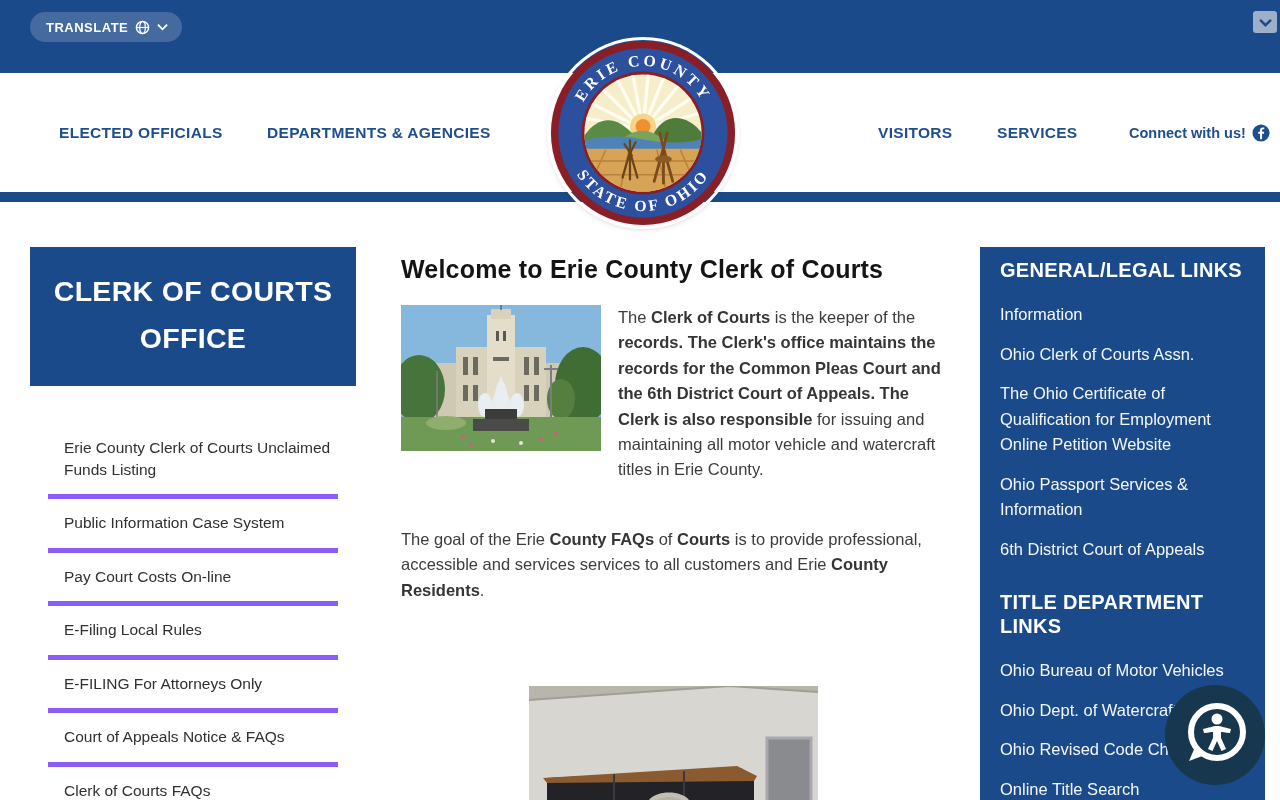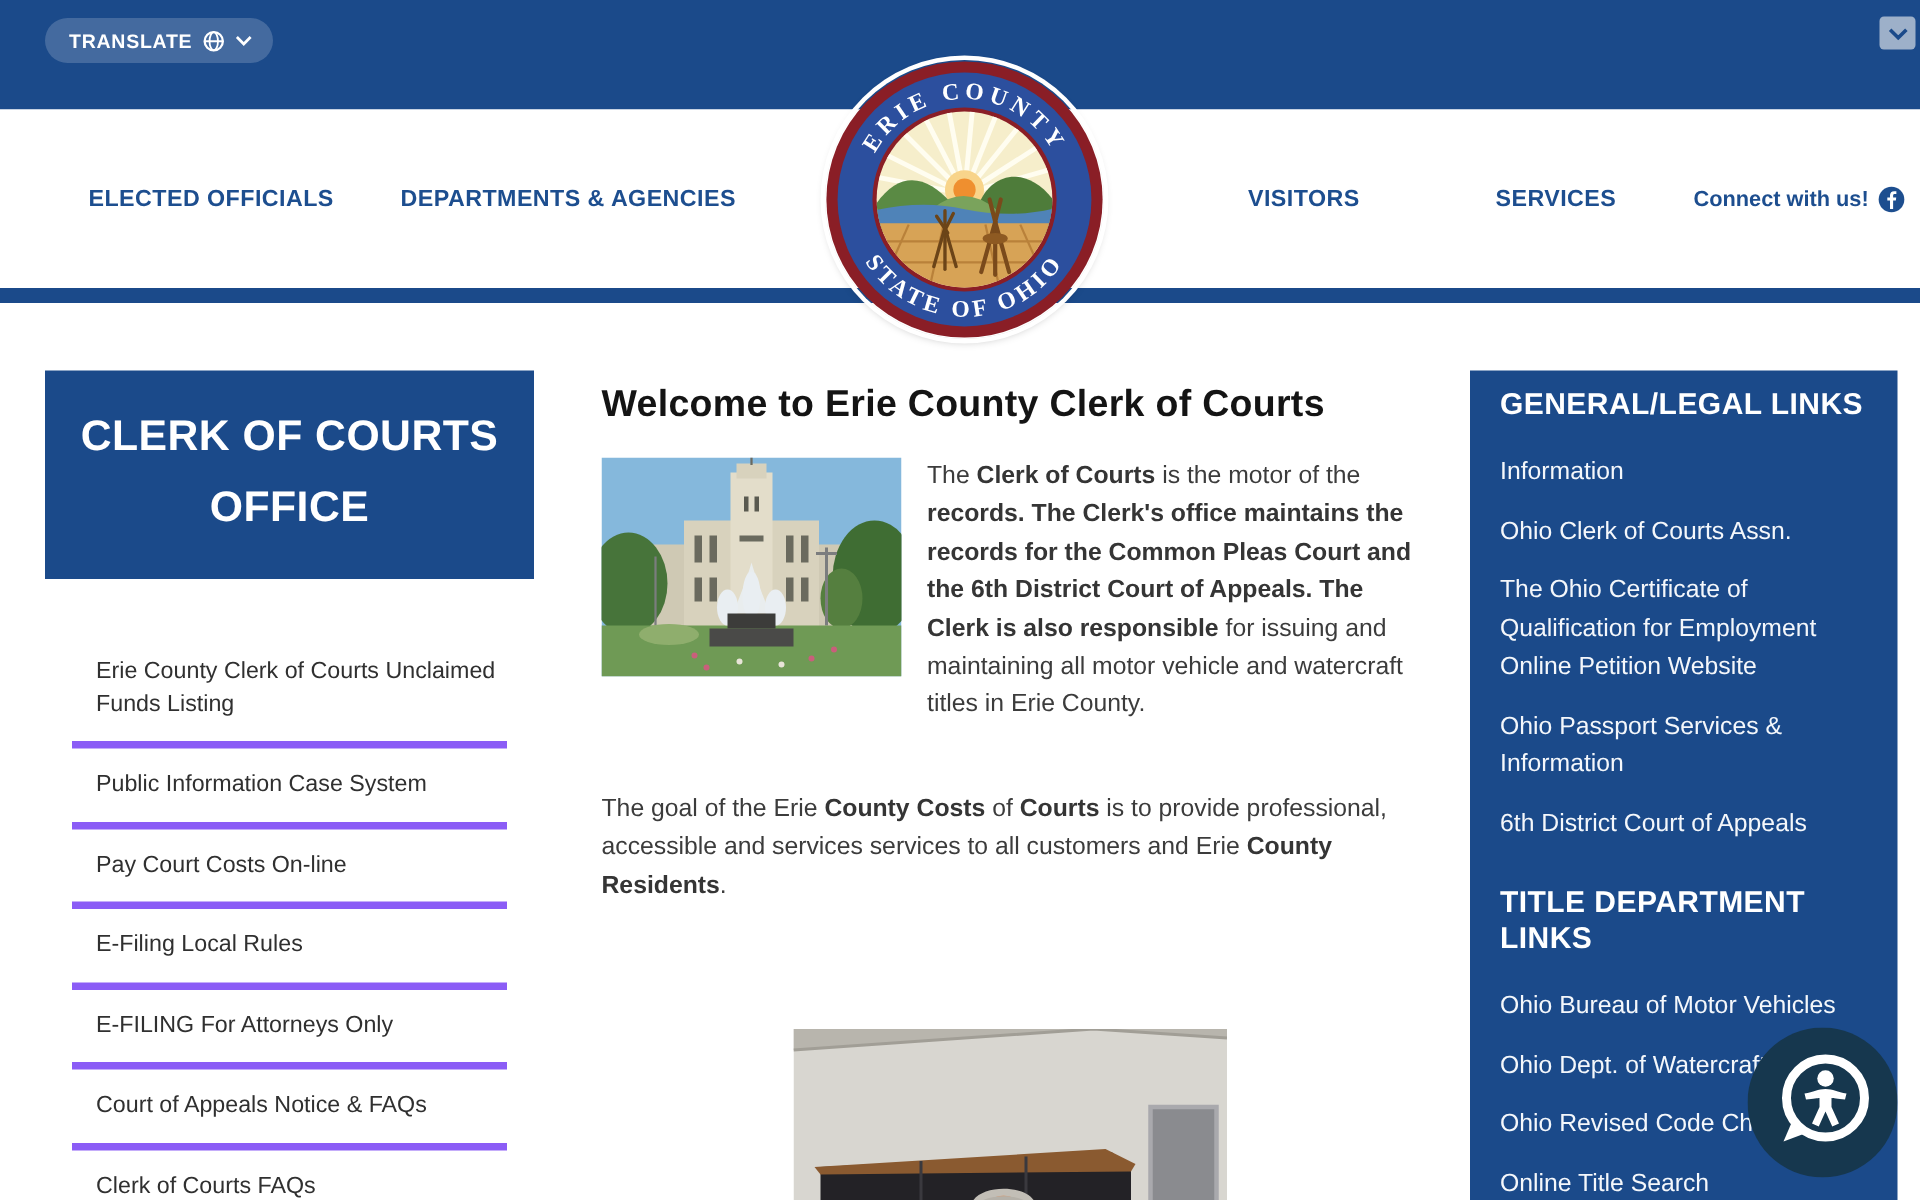--- a/index.html
+++ b/index.html
@@ -21,21 +21,21 @@
   .corner-btn { position:absolute; left:1253px; top:11px; width:24px; height:22px; background:#9db0c9;
     border:none; border-radius:3px; display:flex; align-items:center; justify-content:center; cursor:pointer; }
 
   
   .mainnav { position:absolute; left:0; top:73px; width:1280px; height:119px; background:#ffffff; }
   .nav-link { position:absolute; top:0; height:119px; display:flex; align-items:center;
     font-size:15.5px; font-weight:700; letter-spacing:0.3px; color:#1d4e8f; cursor:pointer;
     text-decoration:none; }
   .nav-elected { left:59px; }
   .nav-departments { left:267px; }
-  .nav-visitors { left:832px; }
+  .nav-visitors { left:878px; }
   .nav-services { left:997px; }
   .connect { position:absolute; left:1129px; top:0; height:119px; display:flex; align-items:center; gap:6px;
     color:#1d4e8f; font-size:14.5px; font-weight:600; cursor:pointer; }
   .blue-strip { position:absolute; left:0; top:192px; width:1280px; height:10px; background:#1b4a8a; }
   .seal { position:absolute; left:550px; top:40px; width:186px; height:186px; z-index:5;
     border-radius:50%; box-shadow:0 0 0 3px #ffffff, 0 2px 6px rgba(0,0,0,0.25); cursor:pointer; }
 
   
   .left-panel { position:absolute; left:30px; top:247px; width:326px; background:#ffffff; }
   .left-panel-header { background:#1b4a8a; padding:21px 16px 24px 16px;text-align:center; }
@@ -230,23 +230,23 @@
           <circle cx="140" cy="134" r="2"></circle>
           <circle cx="155" cy="128" r="2"></circle>
           <circle cx="70" cy="140" r="2"></circle>
         </g>
       <g fill="#e8e4d8">
           <circle cx="92" cy="136" r="2"></circle>
           <circle cx="120" cy="138" r="2"></circle>
         </g>
     </svg>
 
-    <p class="para para1"><span>The </span><b>Clerk of Courts</b><span> is the motor of the </span><b>records.  The Clerk's office maintains the records for the Common Pleas Court and the 6th District Court of Appeals. The Clerk is also responsible</b><span> for issuing and maintaining all motor vehicle and watercraft titles in Erie County.</span></p>
-
-    <p class="para para2"><span>The goal of the Erie </span><b>County Costs</b><span> of </span><b>Courts</b><span> is to provide professional, accessible and services services to all customers and Erie </span><b>County Residents</b><span>.</span></p>
+    <p class="para para1"><span>The </span><b>Clerk of Courts</b><span> is the keeper of the </span><b>records.  The Clerk's office maintains the records for the Common Pleas Court and the 6th District Court of Appeals. The Clerk is also responsible</b><span> for issuing and maintaining all motor vehicle and watercraft titles in Erie County.</span></p>
+
+    <p class="para para2"><span>The goal of the Erie </span><b>County FAQs</b><span> of </span><b>Courts</b><span> is to provide professional, accessible and services services to all customers and Erie </span><b>County Residents</b><span>.</span></p>
 
     <svg class="office-photo" viewBox="0 0 289 170" preserveAspectRatio="none">
       <rect width="289" height="170" fill="#d8d6d0"></rect>
       <path d="M0,14 L200,0 L289,6 L289,0 L0,0 Z" fill="#b8b5ad"></path>
       <path d="M0,14 L200,0 L289,6" fill="none" stroke="#a19e96" stroke-width="2"></path>
       <rect x="238" y="52" width="44" height="118" fill="#8a8b8f"></rect>
       <rect x="238" y="52" width="44" height="118" fill="none" stroke="#a9a9ad" stroke-width="3"></rect>
       <path d="M18,92 L212,82 L225,92 L225,170 L18,170 Z" fill="#232226"></path>
       <path d="M14,92 L208,80 L228,90 L225,95 L18,97 Z" fill="#8a5a30"></path>
       <line x1="85" y1="88" x2="85" y2="170" stroke="#3a393e" stroke-width="2"></line>

